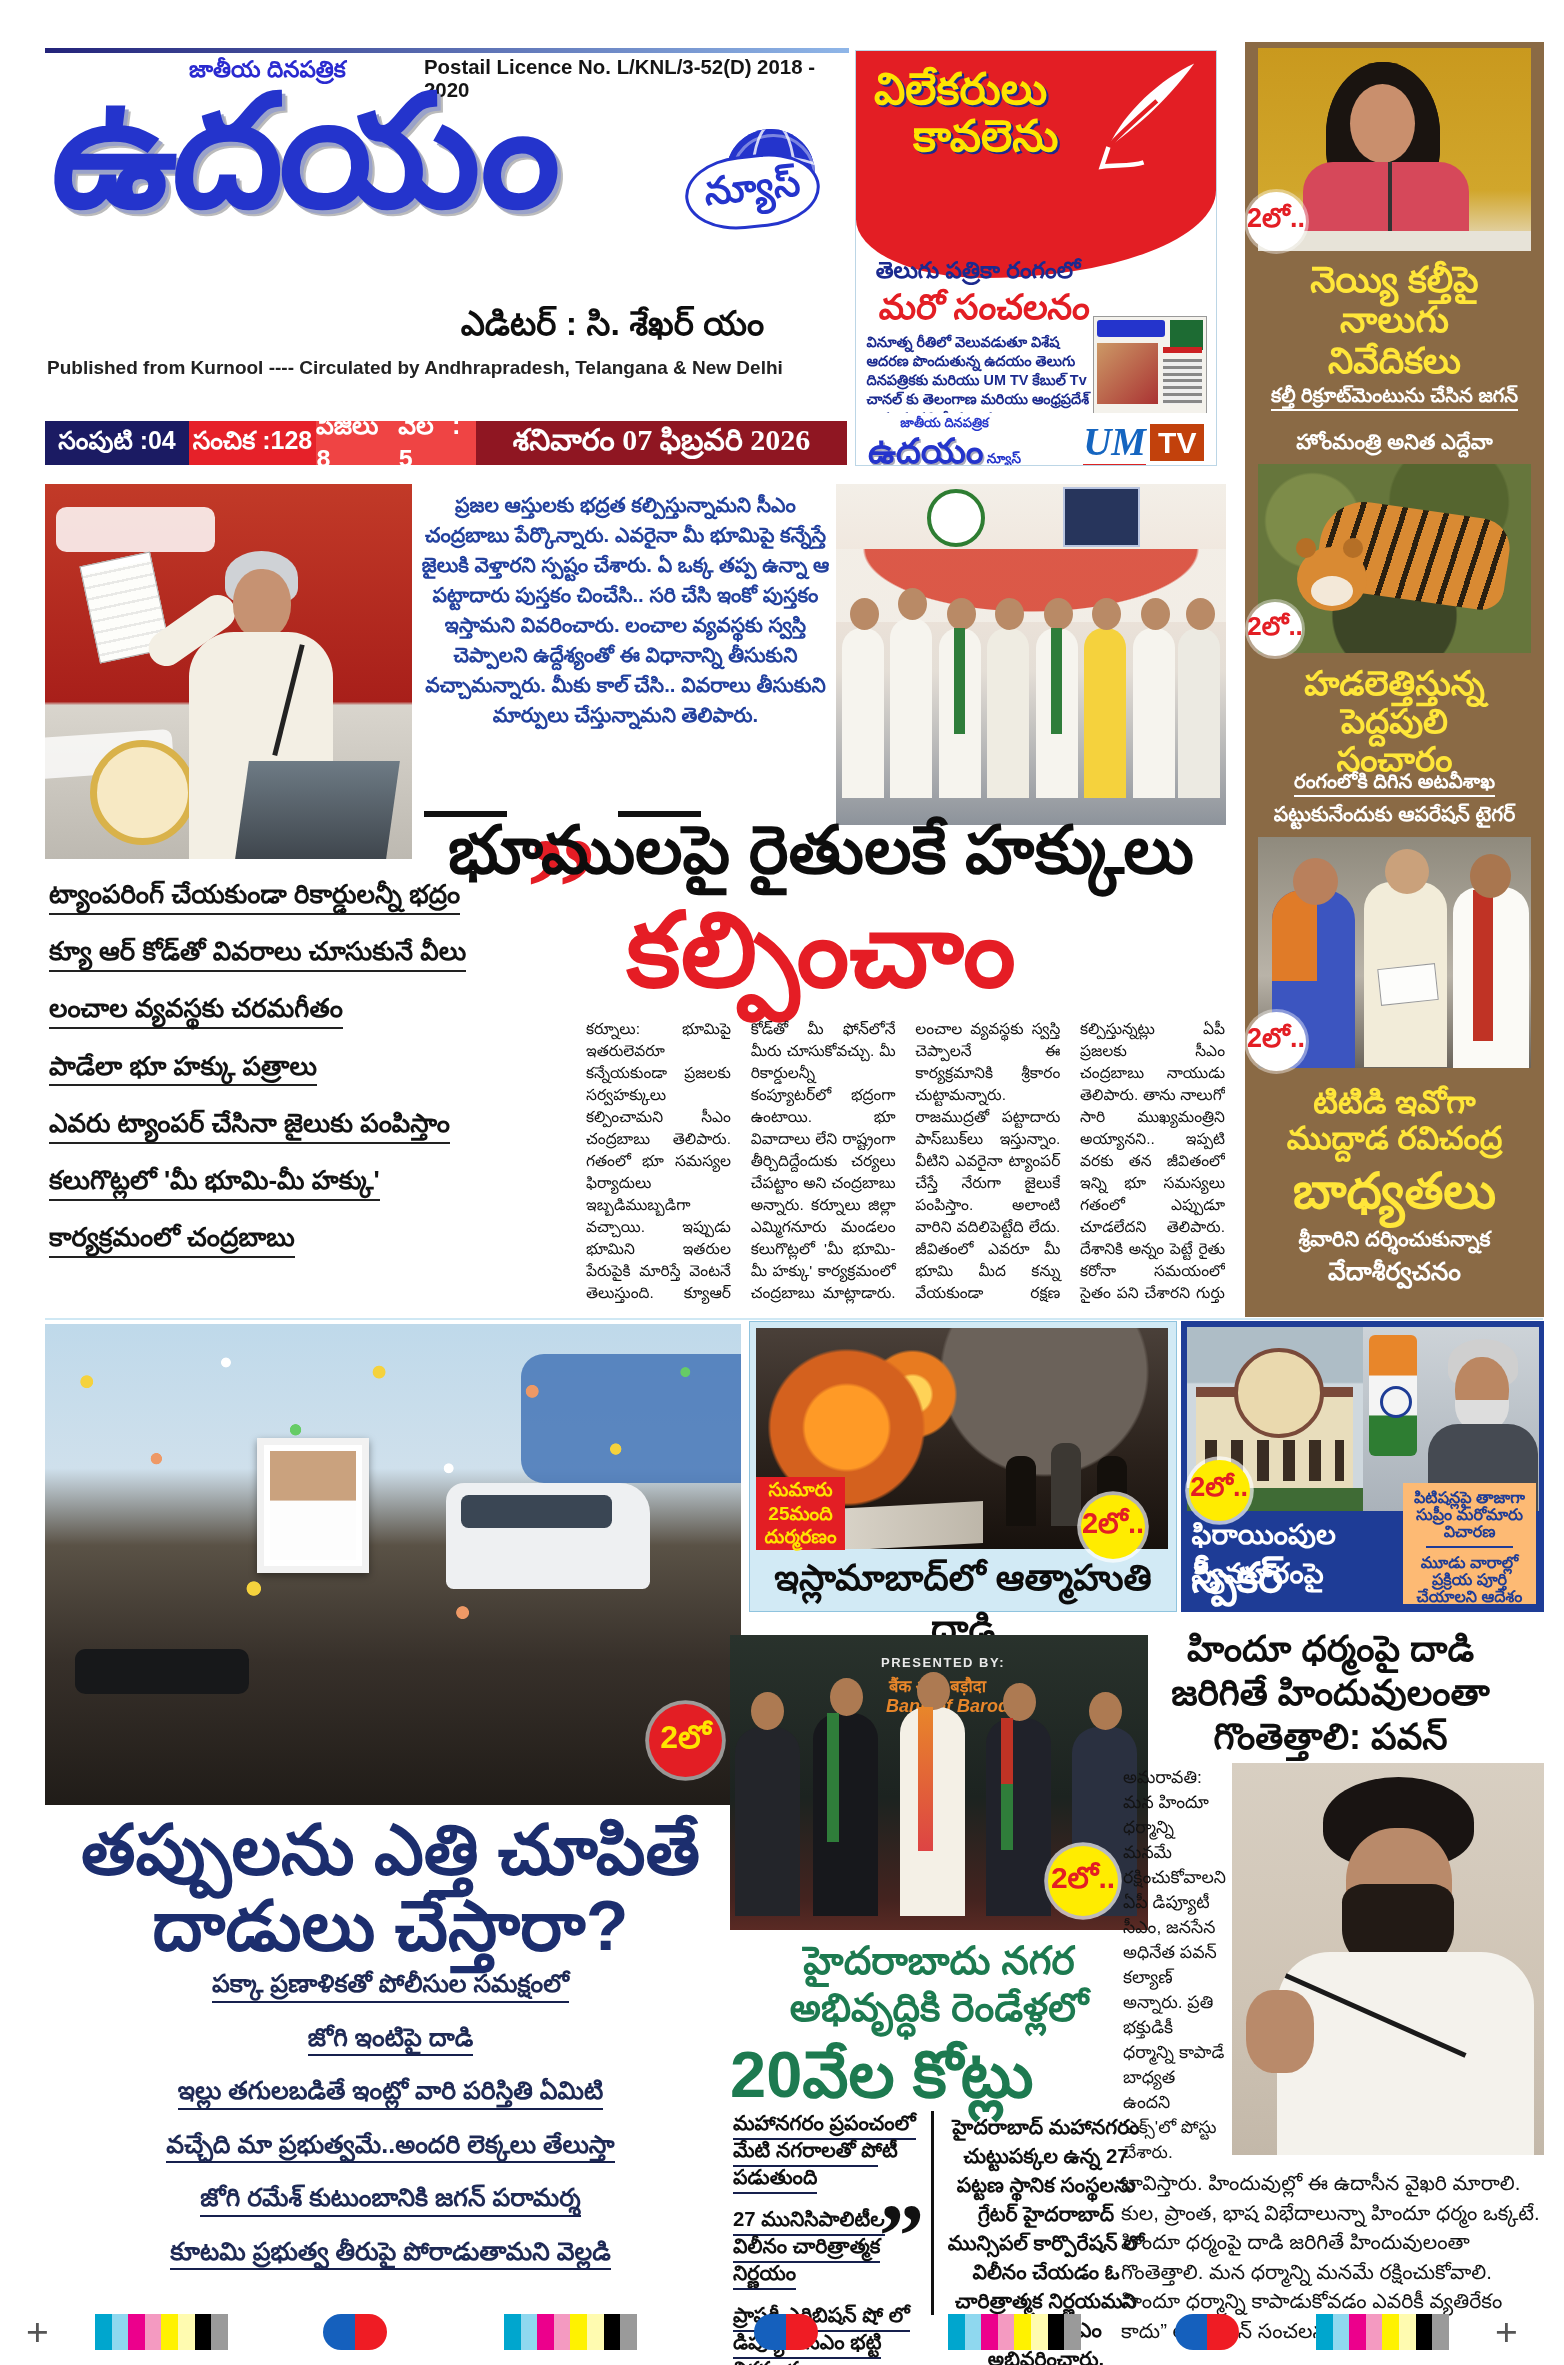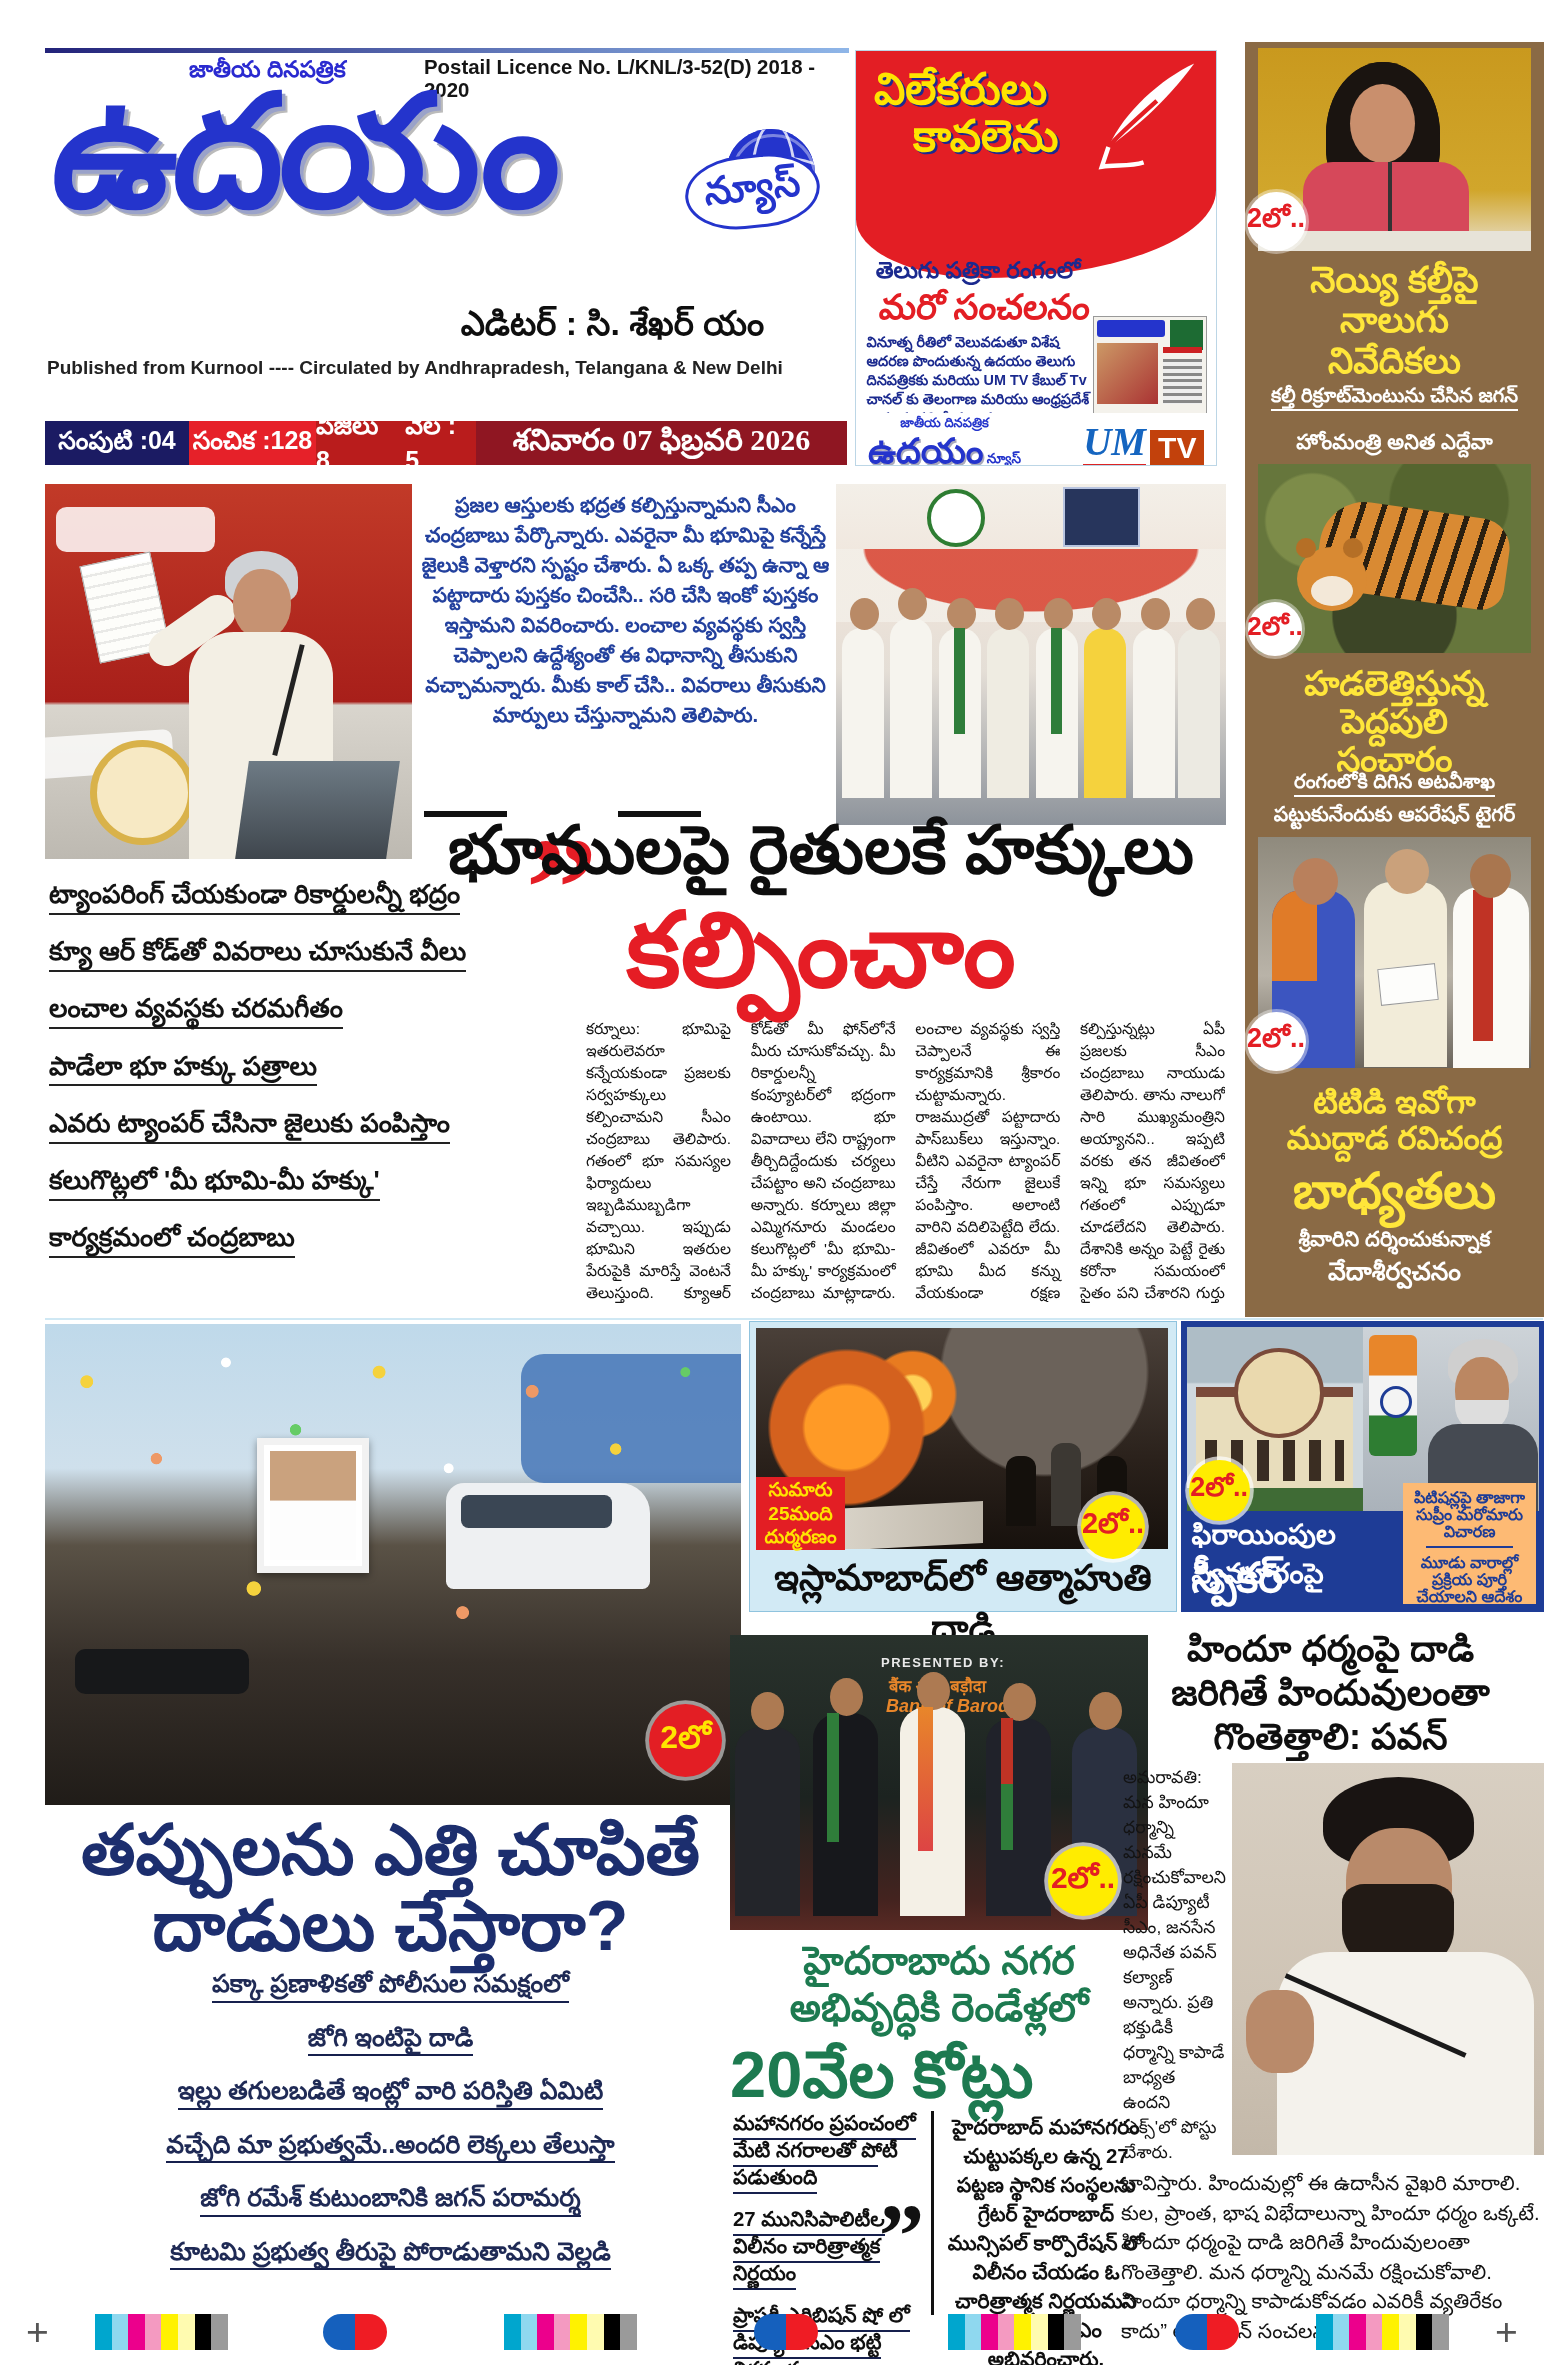--- a/index.html
+++ b/index.html
@@ -23,21 +23,21 @@
     border-radius:50% / 60%;padding:7.6px 16.6px;background:#fff;transform:rotate(-6deg);}
   .m-editor{left:378px;top:304px;width:469px;font-size:34px;font-weight:bold;color:#0e0e0e;text-align:center;}
   .m-published{left:47px;top:357px;width:801px;font-size:19px;font-weight:bold;color:#222;}
 
   
   .datebar{left:45px;top:421px;width:802px;height:44px;}
   .db{position:absolute;top:0;height:44px;display:flex;align-items:center;justify-content:center;
       color:#fff;font-weight:bold;font-size:25px;}
   .db1{left:0;width:144px;background:#1b1b63;}
   .db2{left:144px;width:127px;background:#e62129;}
-  .db3{left:271px;width:160px;background:#b91c1c;gap:7px;}
+  .db3{left:271px;width:160px;background:#ef4444;gap:7px;font-family:Liberation Mono, monospace;}
   .db4{left:431px;width:371px;background:#8f1622;font-family:"Liberation Serif",serif;font-size:30px;}
 
   
   .ad{left:855px;top:50px;width:360px;height:414px;background:#fff;border:0.8px solid #bcd6e6;overflow:hidden;}
   .ad-red{position:absolute;left:0;top:0;width:100%;height:227px;background:#e31e24;
     border-radius:0 0 100% 55% / 0 0 60% 40%;}
   .ad-title{position:absolute;left:18px;top:13.6px;font-size:44px;font-weight:bold;color:#ffe400;line-height:1.08;
     text-shadow:2.3px 2.3px 0 #1b2a8f;}
   .ad-title .t2{display:block;padding-left:39px;}
   .ad-quill{position:absolute;right:10.6px;top:7.6px;width:114px;height:121px;}
@@ -50,21 +50,21 @@
   .ad-thumb .th-img{position:absolute;left:3px;top:26px;width:61px;height:61px;background:linear-gradient(135deg,#c96,#a33);}
   .ad-thumb .th-l1{position:absolute;right:4.5px;top:30px;width:39px;height:6px;background:#c22;}
   .ad-thumb .th-l2{position:absolute;right:4.5px;top:42px;width:39px;height:45px;
       background:repeating-linear-gradient(180deg,#888 0 3px,#eee 3px 6.8px);}
   .ad-thumb .th-b{position:absolute;left:3px;bottom:3px;width:103px;height:42px;
       background:repeating-linear-gradient(180deg,#999 0 3px,#f0ede6 3px 7.6px);}
   .ad-footer{position:absolute;left:0;top:362px;width:100%;height:59px;background:#fff;display:flex;align-items:center;justify-content:space-between;padding:0 12px;box-sizing:border-box;}
   .adf-tag{font-size:13px;font-weight:bold;color:#2434cc;display:block;text-align:center;}
   .adf-logo{font-size:35px;font-weight:bold;color:#2434cc;line-height:1;text-shadow:1.5px 1.5px 0 #aab;}
   .adf-sub{font-size:13.6px;font-weight:bold;color:#2434cc;}
-  .umtv{display:flex;align-items:flex-end;gap:4.5px;}
+  .umtv{display:flex;align-items:center;gap:4.5px;}
   .um{font-size:39px;font-weight:bold;font-style:italic;color:#1565c0;font-family:"Liberation Serif",serif;border-bottom:3.8px solid #d22;}
   .tv{font-size:30px;font-weight:bold;color:#fff;background:#c2410c;padding:1.5px 7.6px;}
 
   
   .sidebar{left:1245px;top:42px;width:299px;height:1275px;background:#8a6a45;}
   .sb-photo{position:absolute;left:13px;width:273px;background:#777;overflow:hidden;}
   .badge{position:absolute;border-radius:50%;display:flex;align-items:center;justify-content:center;
     font-weight:bold;color:#e31e24;background:#fff;box-shadow:0 0 0 3px #ffffff66;}
   .sb-head{position:absolute;left:0;width:100%;text-align:center;color:#ffe63a;font-weight:bold;line-height:1.12;}
   .sb-sub{position:absolute;left:0;width:100%;text-align:center;color:#fff;font-weight:bold;}

